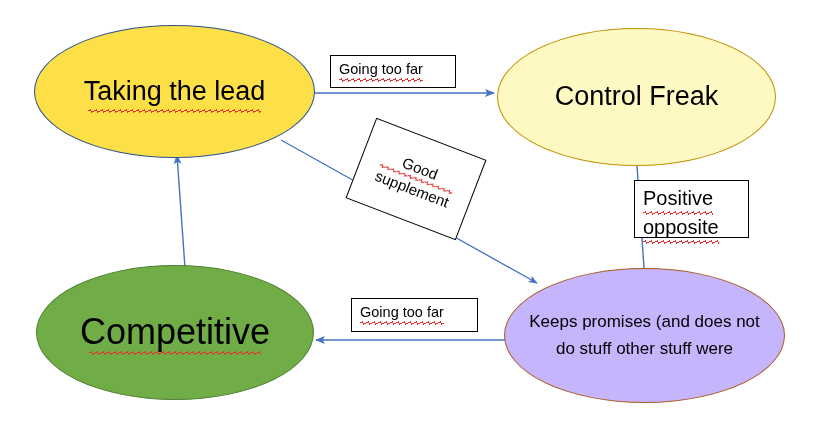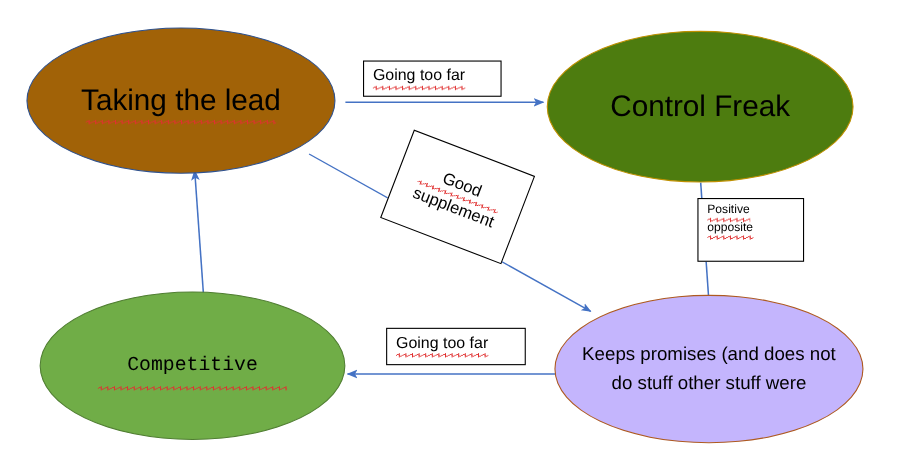--- a/index.html
+++ b/index.html
@@ -70,49 +70,48 @@
   }
   .label-box .ln {
     position: relative;
     display: inline-block;
     white-space: nowrap;
   }
   .label-box .ln .squiggle { bottom: -2px; height: 4px; }
 
   
   #node-taking-the-lead {
-    left: 24px; top: 25px; width: 281px; height: 133px;
-    background: #a16207;
+    left: 34px; top: 25px; width: 281px; height: 133px;
+    background: #fde047;
     border: 1.2px solid #2F528F;
     font-size: 27px;
   }
   #node-control-freak {
     left: 497px; top: 28px; width: 279px; height: 138px;
-    background: #4d7c0f;
+    background: #fef9c3;
     border: 1.2px solid #BF9000;
     font-size: 27px;
   }
   #node-competitive {
     left: 36px; top: 265px; width: 278px; height: 135px;
     background: #70AD47;
     border: 1.2px solid #507E32;
-    font-size: 18px;
-    font-family: Liberation Mono, monospace;
+    font-size: 36px;
   }
   #node-keeps-promises {
     left: 504px; top: 268px; width: 281px; height: 135px;
     background: #c4b5fd;
     border: 1.2px solid #AE5A21;
     font-size: 17px;
   }
   #node-keeps-promises .node-text { width: 94%; line-height: 1.55; }
 
   #label-going-too-far-top { left: 330px; top: 55px; width: 126px; height: 33px; font-size: 14.5px; }
   #label-experiences-as-difficult { left: 50px; top: 192px; width: 123px; height: 55px; font-size: 14.5px; }
-  #label-positive-opposite { left: 634px; top: 180px; width: 97px; height: 58px; font-size: 11px; }
+  #label-positive-opposite { left: 634px; top: 180px; width: 115px; height: 58px; font-size: 20px; }
   #label-going-too-far-bottom { left: 351px; top: 298px; width: 127px; height: 34px; font-size: 14.5px; }
   #label-good-supplement {
     left: 357px; top: 136px; width: 118px; height: 86px;
     font-size: 15px;
     transform: rotate(21deg);
     align-items: center;
     justify-content: center;
   }
   #label-good-supplement .stack { text-align: center; }
 </style>

